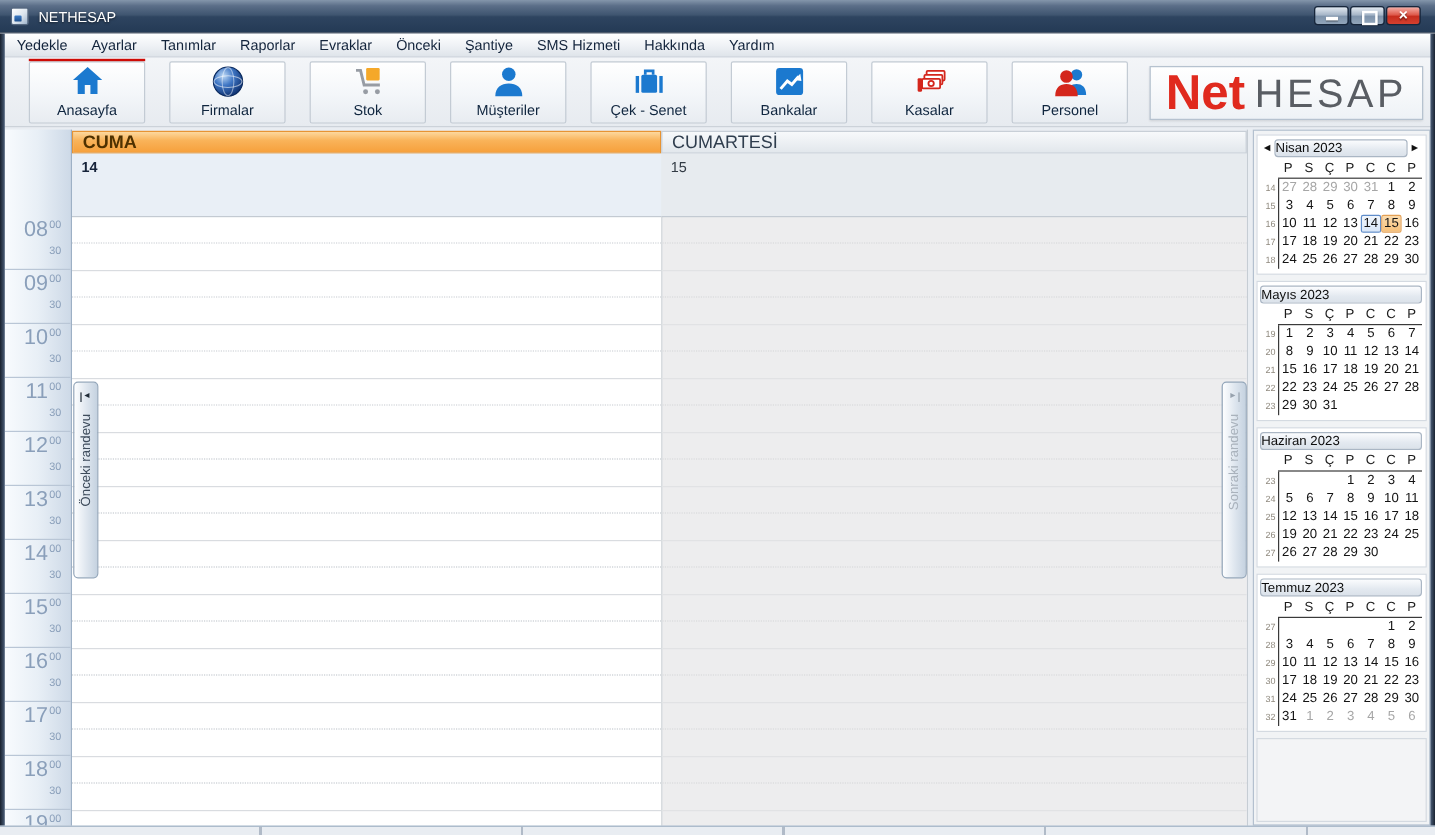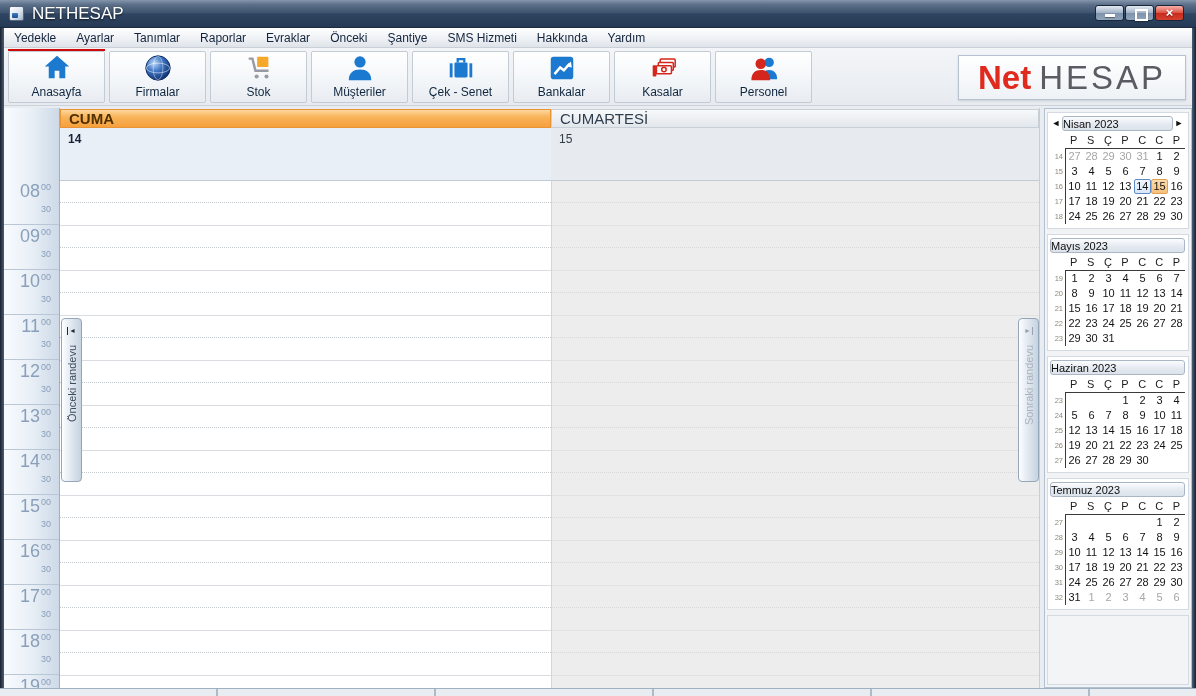--- a/index.html
+++ b/index.html
@@ -7,47 +7,47 @@
   body { font-family:"Liberation Sans", sans-serif; background:#e9edf2; position:relative; }
 
   
   .titlebar { position:absolute; left:0; top:0; width:1196px; height:28px;
     background:linear-gradient(180deg,#8496ab 0%,#5b6e88 18%,#3f5570 46%,#2e4460 52%,#243a55 100%);
     border-bottom:1px solid #1b2a3e; display:flex; align-items:center; }
   .app-icon { width:15px; height:15px; margin-left:9px; border:1px solid #55677f; border-radius:2px;
     background:linear-gradient(135deg,#ffffff 0%,#dce5ee 55%,#9fb4cc 100%); position:relative; }
   .app-icon::after { content:""; position:absolute; left:2px; bottom:2px; width:6px; height:5px;
     background:linear-gradient(#3d7bc4,#1d4e8d); border-radius:1px; }
-  .title-text { color:#ffffff; font-size:17px; margin-left:8px; text-shadow:0 1px 2px rgba(0,0,0,.6); }
+  .title-text { color:#ffffff; font-size:12px; margin-left:8px; text-shadow:0 1px 2px rgba(0,0,0,.6); }
   .win-controls { position:absolute; right:12px; top:5px; display:flex; gap:1px; }
   .wc { width:29px; height:16px; border:1px solid #17263b; border-radius:3px; position:relative; cursor:default; }
   .wc.min, .wc.max { background:linear-gradient(#e3eaf1,#a3b3c6 48%,#7e93ab 52%,#91a5ba); }
   .wc.close { background:linear-gradient(#f5b0a8,#dd5546 48%,#c62c1d 52%,#d5402f); }
   .wc.min::after { content:""; position:absolute; left:9px; bottom:3px; width:10px; height:3px; background:#fff; box-shadow:0 1px 1px rgba(0,0,0,.4); }
   .wc.max::after { content:""; position:absolute; left:9px; top:3px; width:9px; height:8px; border:2px solid #fff; box-shadow:0 1px 1px rgba(0,0,0,.3); }
   .wc.close::after { content:"\00d7"; position:absolute; left:0; right:0; top:-1px; text-align:center; color:#fff; font-size:13px; font-weight:bold; text-shadow:0 1px 1px rgba(0,0,0,.4); }
 
   .menubar { position:absolute; left:0; top:28px; width:1196px; height:20px;
     background:linear-gradient(#ffffff,#eef1f5 55%,#dfe4ea); border-bottom:1px solid #c9d0d8;
     display:flex; align-items:center; padding-left:4px; }
   .menu-item { font-size:12px; color:#13243c; padding:0 10px; cursor:default; }
 
   .toolbar { position:absolute; left:0; top:48px; width:1196px; height:58px;
     background:linear-gradient(#f3f5f8,#e7ebf0); border-bottom:1px solid #ccd2d9; display:flex; padding:3px 0 0 8px; }
   .tb-btn { width:97px; height:52px; margin-right:4px; border:1px solid #c3cbd4; border-radius:2px;
     background:linear-gradient(#ffffff,#f3f6f9 55%,#e8ecf1); display:flex; flex-direction:column;
-    align-items:center; justify-content:flex-end; padding-bottom:3px; position:relative; cursor:default; }
+    align-items:center; justify-content:flex-end; padding-bottom:3px; position:relative; cursor:default;margin-left:16px; }
   .tb-btn.active::before { content:""; position:absolute; top:-3px; left:-1px; right:-1px; height:2px; background:#ce0b06; }
   .tb-ic { height:32px; display:flex; align-items:center; justify-content:center; }
   .tb-label { font-size:12px; color:#10263f; margin-top:1px; }
 
   .logo-box { position:absolute; right:10px; top:55px; width:228px; height:45px;
     background:linear-gradient(#ffffff,#eef2f6); border:1px solid #b6c2cf; box-shadow:0 1px 2px rgba(0,0,0,.12);
     display:flex; align-items:center; justify-content:center; gap:8px; }
-  .logo-net { color:#e02a1e; font-size:33px; font-weight:bold; }
+  .logo-net { color:#e02a1e; font-size:41px; font-weight:bold; }
   .logo-hesap { color:#595d63; font-size:33px; letter-spacing:3px; }
 
   
   .main { position:absolute; left:0; top:108px; width:1196px; height:580px; background:#e9edf2; }
 
   .ruler { position:absolute; left:4px; top:0; bottom:0; width:56px;
     background:linear-gradient(90deg,#f8fbfe,#e8eff6 50%,#cdd9e7); border-right:1px solid #9db0c5; }
   .ruler-cells { position:absolute; left:0; right:0; top:72px; bottom:0; overflow:hidden; }
   .ruler-cell { height:45px; position:relative; border-bottom:1px solid #b9c6d6; }
   .rh { position:absolute; top:1px; right:8px; font-size:18px; color:#8a9fba; }

